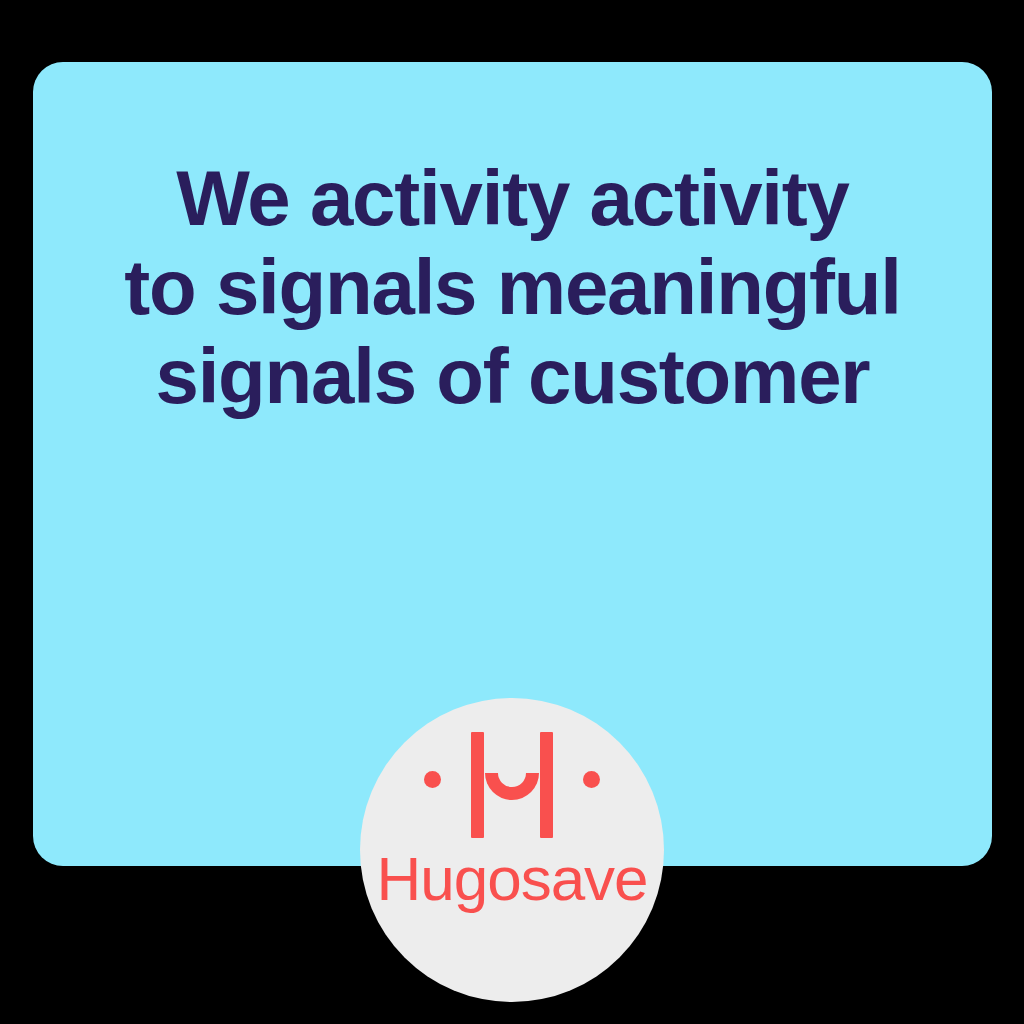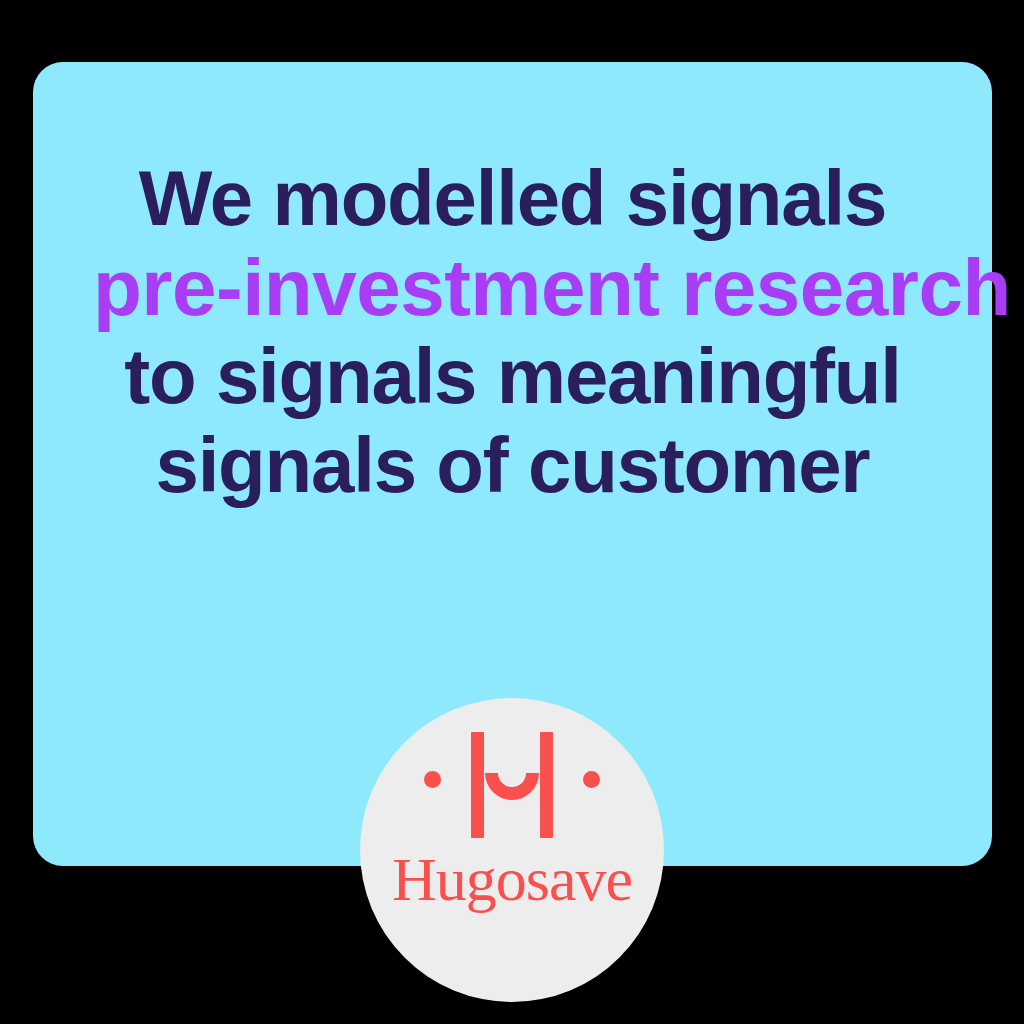--- a/index.html
+++ b/index.html
@@ -116,38 +116,37 @@
     box-sizing: border-box;
   }
 
   
   #wordmark {
     position: absolute;
     left: 0;
     right: 0;
     top: 150px;
     text-align: center;
-    font-family: Liberation Serif, serif;
+    font-family: Liberation Sans, sans-serif;
     font-weight: 400;
     font-size: 62px;
     line-height: 62px;
     letter-spacing: -1px;
     color: #f9504e;
   }
 </style>
 </head>
 <body>
 
 <div id="stage">
 
   <div id="card">
 
     <div id="quote">
-      <span class="ln">We modelled signals</span>
-      <span class="ln accent wide">pre-investment research</span>
+      <span class="ln">We activity activity</span>
       <span class="ln">to signals meaningful</span>
       <span class="ln">signals of customer</span>
     </div>
 
   </div>
 
   <div id="logo-badge">
 
     <div id="face-mark">
       <span class="dot left"></span>

